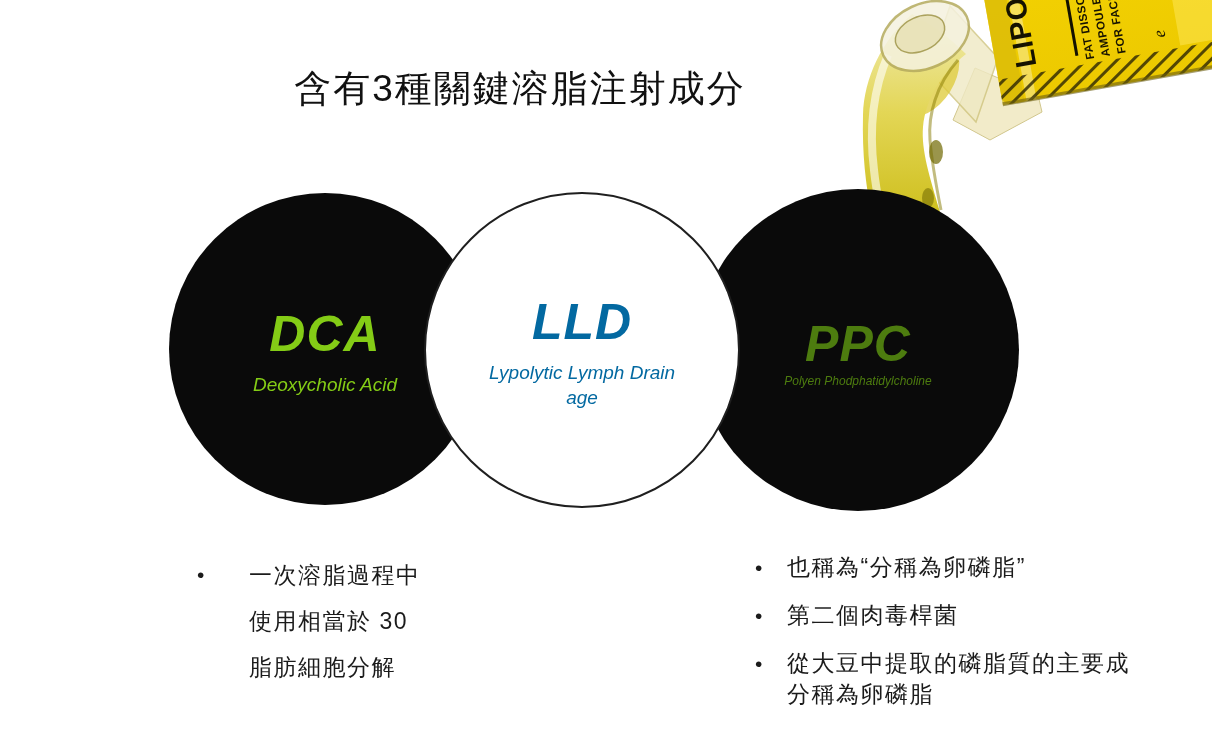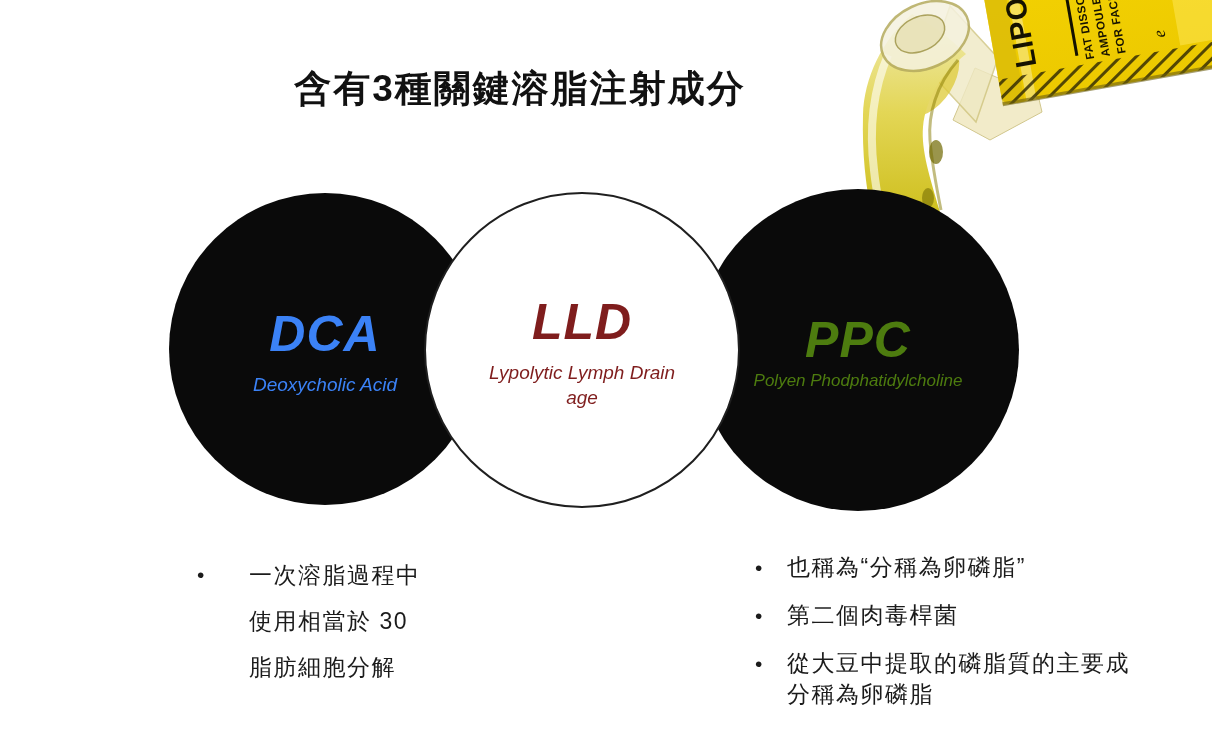--- a/index.html
+++ b/index.html
@@ -4,36 +4,36 @@
 <style>
   html,body { margin:0; padding:0; background:#ffffff; }
   .stage {
     position:relative; width:1212px; height:740px; overflow:hidden;
     background:#ffffff; font-family:"Liberation Sans","DejaVu Sans",sans-serif;
     color:#161616;
   }
   
   .slide-title {
     position:absolute; top:64px; left:0; width:1040px; text-align:center;
-    font-size:37px; letter-spacing:2px; color:#111; font-weight:700;
+    font-size:37px; letter-spacing:2px; color:#111; font-weight:400;
     z-index:4; white-space:nowrap;
   }
   
   .circle {
     position:absolute; border-radius:50%; box-sizing:border-box;
     display:flex; flex-direction:column; align-items:center; justify-content:center;
     text-align:center;
   }
   .circle .inner { transform:translateY(4px); }
-  #c-dca { left:169px; top:193px; width:312px; height:312px; background:#0a0a0a; color:#3b82f6; z-index:2; }
-  #c-lld { left:424px; top:192px; width:316px; height:316px; background:#ffffff; border:2px solid #1f1f1f; color:#7f1d1d; z-index:3; }
+  #c-dca { left:169px; top:193px; width:312px; height:312px; background:#0a0a0a; color:#84cc16; z-index:2; }
+  #c-lld { left:424px; top:192px; width:316px; height:316px; background:#ffffff; border:2px solid #1f1f1f; color:#0369a1; z-index:3; }
   #c-ppc { left:697px; top:189px; width:322px; height:322px; background:#0a0a0a; color:#4d7c0f; z-index:2; }
   .abbr { font-size:50px; font-style:italic; font-weight:600; line-height:1; letter-spacing:1px; }
   .full { font-size:19px; font-style:italic; margin-top:14px; line-height:1.3; }
-  #c-ppc .full { font-size:17px; margin-top:5px; }
+  #c-ppc .full { font-size:12px; margin-top:5px; }
   
   .note { position:absolute; top:552px; font-size:23px; letter-spacing:1.5px; color:#1b1b1b; z-index:4; white-space:nowrap; }
   .note .marker { font-size:21px; color:#1b1b1b; }
   #note-dca { left:197px; display:flex; }
   #note-dca .marker { width:33px; line-height:46px; }
   #note-dca .nline { line-height:46px;margin-left:19px; }
   #note-lld { left:485px; }
   #note-lld .nline { line-height:47.5px; }
   #note-ppc { left:755px; }
   .prow { display:flex; margin-bottom:17px; }

